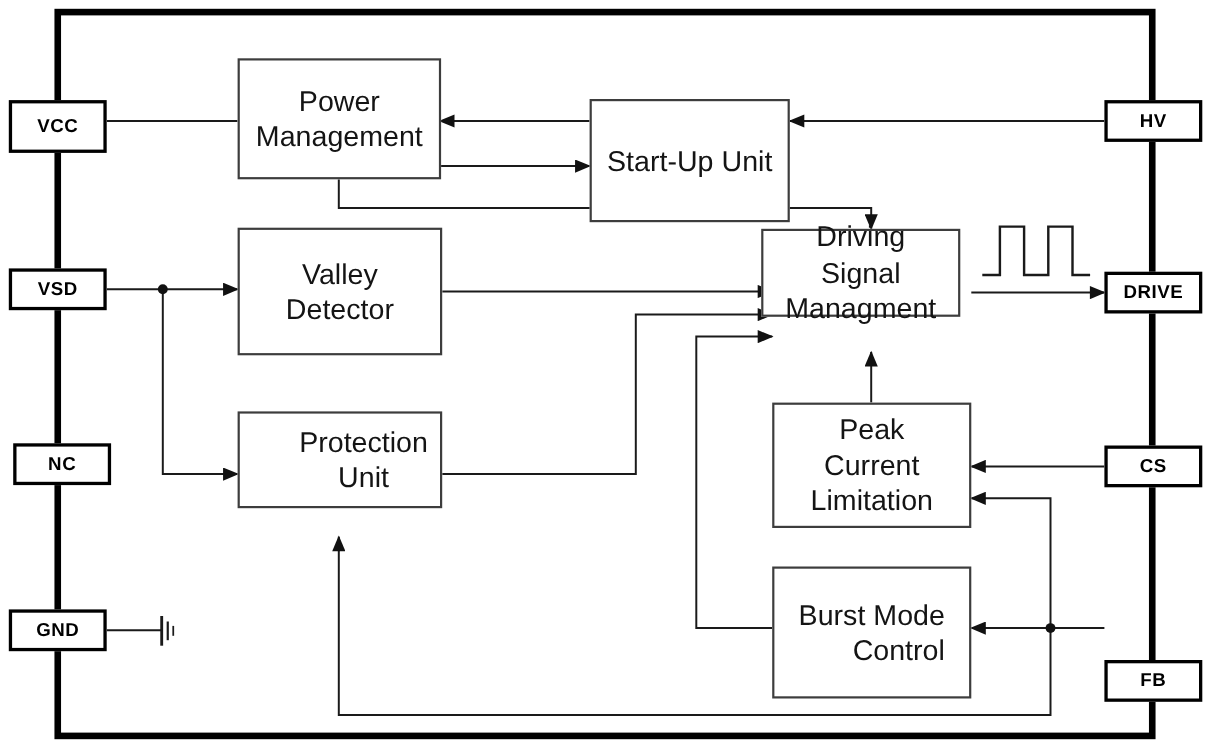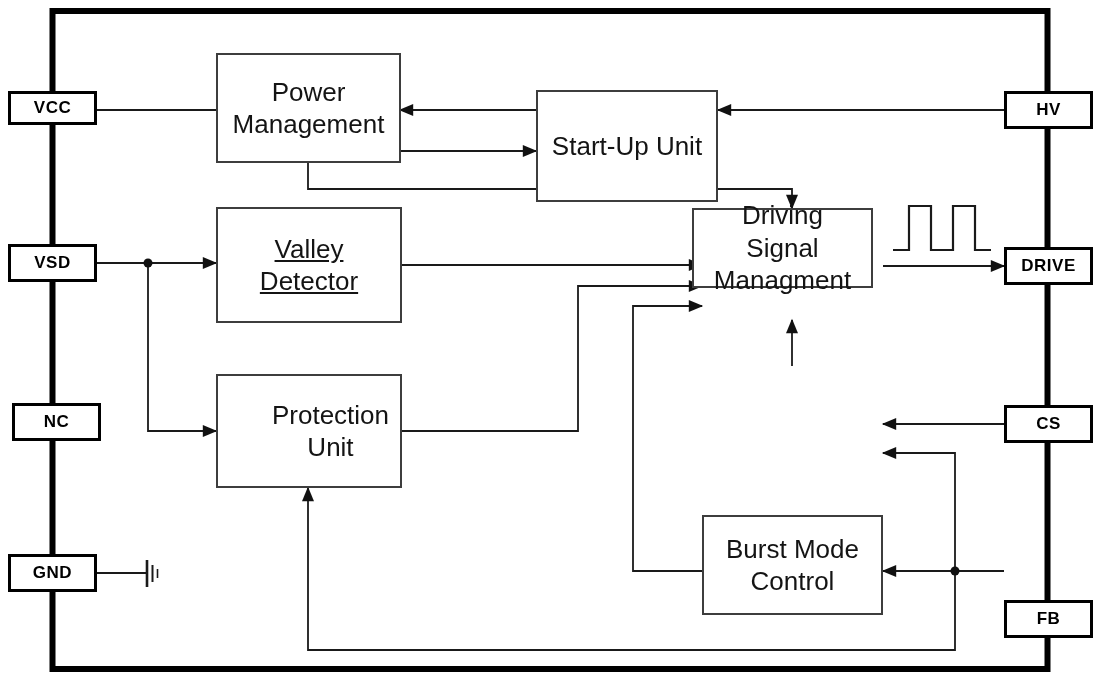--- a/index.html
+++ b/index.html
@@ -106,43 +106,48 @@
 
   <div class="block" style="left:216px; top:53px; width:185px; height:110px;">
     <span>Power
 Management</span>
   </div>
 
   <div class="block" style="left:536px; top:54px; width:182px; height:112px;margin-top:36px;">
     <span>Start-Up Unit</span>
   </div>
 
-  <div class="block" style="left:216px; top:207px; width:186px; height:116px;text-decoration:underline;">
+  <div class="block" style="left:216px; top:207px; width:186px; height:116px;">
     <span>Valley
 Detector</span>
   </div>
 
-  <div class="block" style="left:216px; top:374px; width:186px; height:114px;padding-left:43px;">
+  <div class="block" style="left:216px; top:374px; width:186px; height:88px;padding-left:43px;">
     <span>Protection
 Unit</span>
   </div>
 
   <div class="block" style="left:692px; top:208px; width:181px; height:80px;">
     <span>Driving
 Signal
 Managment</span>
   </div>
 
+  <div class="block" style="left:702px; top:366px; width:181px; height:114px;">
+    <span>Peak
+Current
+Limitation</span>
+  </div>
 
-  <div class="block" style="left:702px; top:515px; width:181px; height:100px;">
+  <div class="block" style="left:702px; top:515px; width:181px; height:120px;text-align:right;">
     <span>Burst Mode
 Control</span>
   </div>
 
-  <div class="pin" style="left:8px; top:91px; width:89px; height:34px;text-align:right;">
+  <div class="pin" style="left:8px; top:91px; width:89px; height:48px;text-align:right;">
     <span>VCC</span>
   </div>
 
   <div class="pin" style="left:8px; top:244px; width:89px; height:38px;">
     <span>VSD</span>
   </div>
 
   <div class="pin" style="left:12px; top:403px; width:89px; height:38px;">
     <span>NC</span>
   </div>

